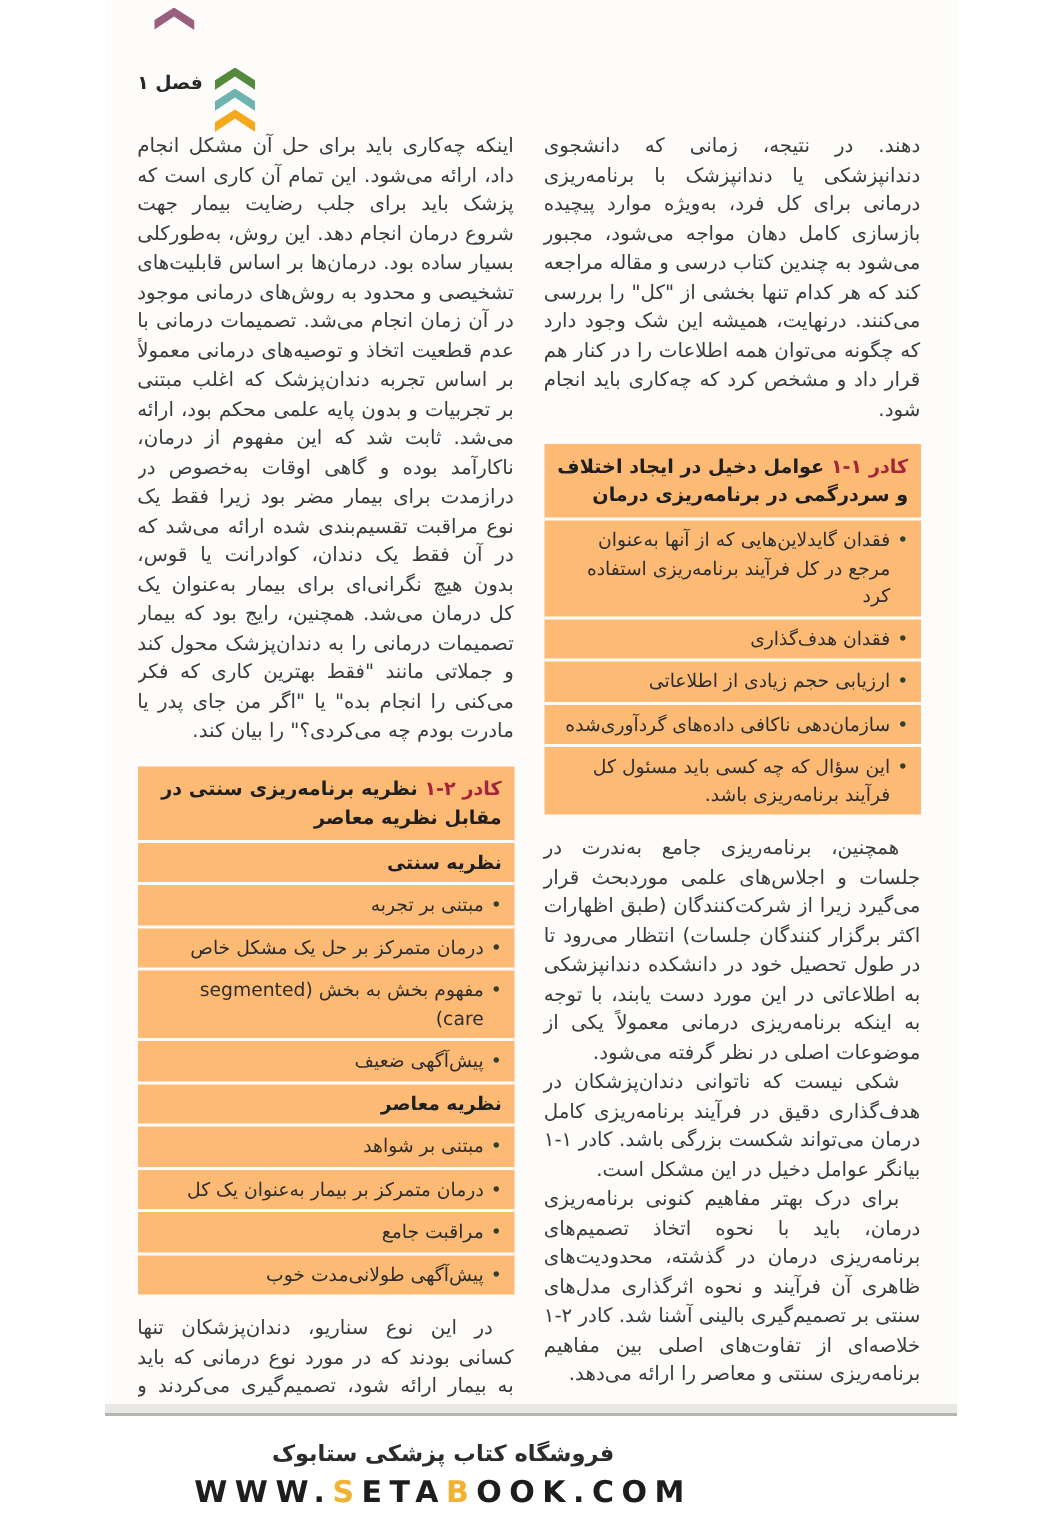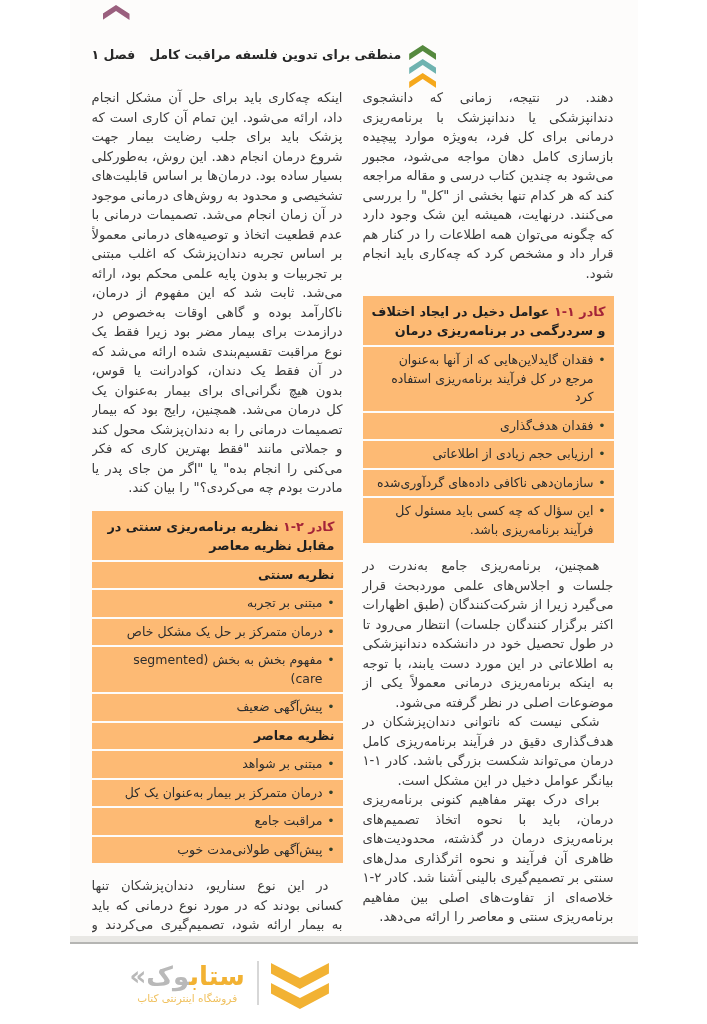--- a/index.html
+++ b/index.html
@@ -59,21 +59,20 @@
 </style>
 </head>
 <body>
 
 <div class="page">
 
   <div class="chev purple corner-chev"></div>
 
   <div class="header-row">
     <span class="chapter-label">فصل ۱</span>
-    <span class="chapter-title">منطقی برای تدوین فلسفه مراقبت کامل</span>
     <span class="chev-stack">
       <span class="chev green"></span>
       <span class="chev teal"></span>
       <span class="chev orange"></span>
     </span>
   </div>
 
   <div class="content">
 
     <div class="col">
@@ -119,26 +118,19 @@
       </div>
       <div class="spacer-md"></div>
       <p class="body-par indent"><span>در این نوع سناریو، دندان‌پزشکان تنها کسانی بودند که در مورد نوع درمانی که باید به بیمار ارائه شود، تصمیم‌گیری می‌کردند و اغلب اوقات رسیدن به یک تشخیص درست، کار سختی بود. حتی در مواردی که دندان‌پزشک در مورد منطق درمان، قضاوت ذهنی می‌کند، ممکن است تشخیص خود را به بیمار نگوید. در نتیجه، بسیار بعید بود که گزینه‌های درمانی برای بیماران ارائه شود. حتی زمانی که گزینه‌ها ارائه می‌شد، پیشنهادها معمولاً با بی‌فکری ارائه می‌شد و حداقلِ اطلاعات به بیمار داده می‌شد تا بتواند تصمیمی متفکرانه بگیرد! بنابراین، در این شرایط، </span></p>
     </div>
 
   </div>
 
   <div class="pre-footer"></div>
 
   <div class="page-footer">
-    <div class="logo">
-      <div class="logo-text">
-        <div class="wordmark"><span class="wm-y">ستاب</span><span class="wm-g">وک»</span></div>
-        <div class="tagline">فروشگاه اینترنتی کتاب</div>
-      </div>
-      <div class="logo-divider"></div>
-      <div class="logo-emblem">
-        <div class="chev-down"></div>
-        <div class="chev-down"></div>
-      </div>
+    <div class="footer-right">
+      <div class="store-title">فروشگاه کتاب پزشکی ستابوک</div>
+      <div class="url"><span>WWW.</span><span class="gold">S</span><span>ETA</span><span class="gold">B</span><span>OOK.COM</span></div>
     </div>
   </div>
 
 </div>
 
 </body></html>

